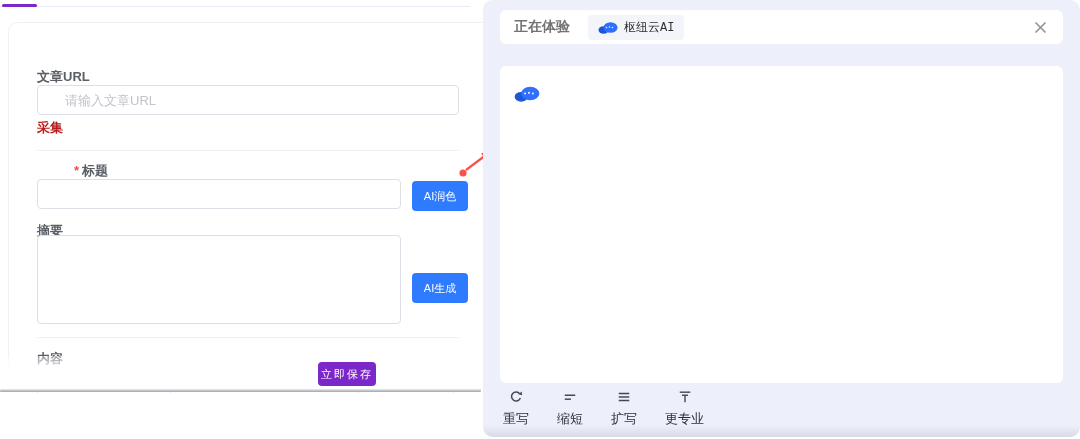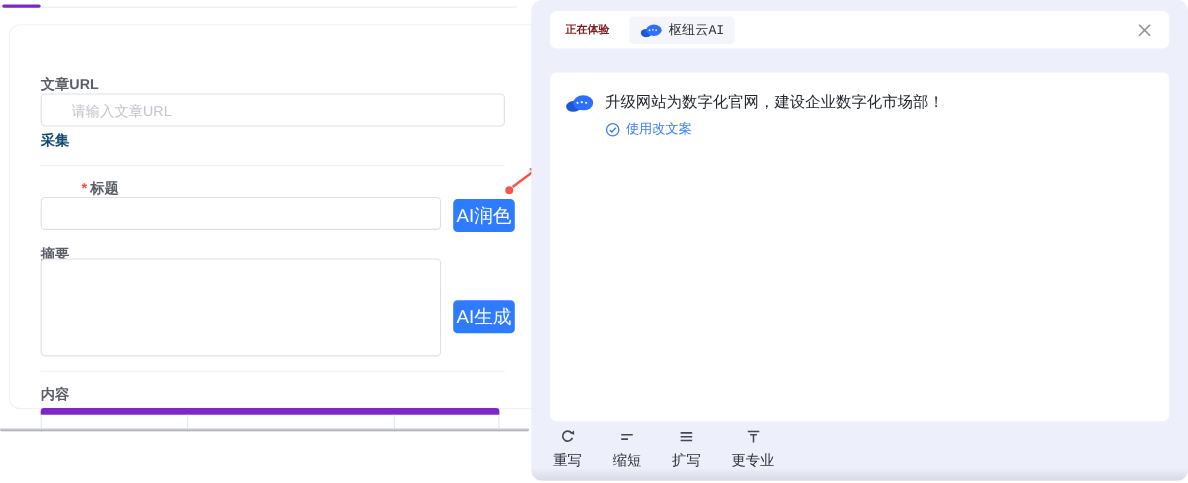--- a/index.html
+++ b/index.html
@@ -12,29 +12,29 @@
   .tab-underline { position:absolute; left:0; top:6px; width:470px; height:1px; background:#e9eaf4; }
   .tab-ind { position:absolute; left:2px; top:4px; width:35px; height:3px; background:#7c27c9; border-radius:2px; }
   .card { position:absolute; left:8px; top:22px; width:510px; height:350px; background:#fff;
           border:1px solid #f0f1f6; border-radius:10px; }
   .f-label { position:absolute; font-size:13px; color:#5a5e66; font-weight:700; }
   .lab-url { left:28px; top:45px; }
   .inp { position:absolute; height:30px; border:1px solid #dcdfe6; border-radius:4px; background:#fff;
          font-size:13px; color:#303133; padding:0 10px; outline:none; font-family:inherit; }
   .inp::placeholder { color:#c0c4cc; }
   .inp-url { left:28px; top:62px; width:422px;padding-left:27px; }
-  .collect { position:absolute; left:28px; top:96px; font-size:13px; font-weight:700; color:#0c4a6e; cursor:pointer; text-decoration:none; }
+  .collect { position:absolute; left:28px; top:96px; font-size:13px; font-weight:700; color:#b91c1c; cursor:pointer; text-decoration:none; }
   .divider { position:absolute; height:1px; background:#eef0f4; }
   .d1 { left:28px; top:127px; width:422px; }
   .d2 { left:28px; top:314px; width:422px; }
   .lab-title { left:28px; top:139px;margin-left:37px; }
   .req { color:#f04c43; margin-right:3px; }
   .inp-title { left:28px; top:156px; width:364px; }
   .ai-btn { position:absolute; width:56px; height:30px; background:#2e7bff; border:none; border-radius:4px;
-            color:#fff; font-size:17px; cursor:pointer; font-family:inherit; }
+            color:#fff; font-size:11px; cursor:pointer; font-family:inherit; }
   .btn-polish { left:403px; top:158px; }
   .btn-generate { left:403px; top:214px;margin-top:36px; }
   .lab-summary { left:28px; top:199px; }
   .ta { position:absolute; left:28px; top:212px; width:364px; height:89px; border:1px solid #dcdfe6;
         border-radius:4px; resize:none; outline:none; font-family:inherit; font-size:13px; padding:6px 10px; }
   .lab-content { left:28px; top:327px; }
   .editor-bar { position:absolute; left:28px; top:348px; width:417px; height:6px; background:#7c27c9; border-radius:3px 3px 0 0; }
   .editor-top { position:absolute; left:28px; top:354px; width:417px; height:16px;
                 border-left:1px solid #e2e5ec; border-right:1px solid #e2e5ec; }
   .editor-top .sep { position:absolute; top:0; width:1px; height:16px; background:#e2e5ec; }
@@ -47,21 +47,21 @@
                  background:linear-gradient(#eceef2,#9fa2ab); border-radius:1px; }
 
   
   .arrow { position:absolute; left:455px; top:143px; width:46px; height:42px; }
 
   
   .panel { position:absolute; left:483px; top:0; width:597px; height:437px; background:#edeffa;
            border-radius:10px; overflow:hidden; }
   .p-header { position:absolute; left:17px; top:10px; width:563px; height:34px; background:#fff;
               border-radius:6px; display:flex; align-items:center; padding:0 14px; }
-  .ph-status { font-size:10px; font-weight:700; color:#7f1d1d; }
+  .ph-status { font-size:14px; font-weight:700; color:#737373; }
   .brand-badge { margin-left:18px; display:inline-flex; align-items:center; gap:6px; background:#f3f5fa;
                  border-radius:4px; padding:4px 10px; font-size:12px; color:#303133;font-family:Liberation Mono, monospace; }
   .spacer { flex:1; }
   .close { width:18px; height:18px; display:flex; align-items:center; justify-content:center; cursor:pointer; }
   .p-body { position:absolute; left:17px; top:66px; width:563px; height:317px; background:#fff;
             border-radius:6px; padding:16px 14px; }
   .msg { display:flex; gap:10px; align-items:flex-start; }
   .cloud-md { width:26px; height:17px; margin-top:3px; flex:0 0 auto; }
   .cloud-sm { width:20px; height:13px; flex:0 0 auto; }
   .msg-text { font-size:14px; color:#23272e; line-height:1.5; }
@@ -100,20 +100,23 @@
 
       <div class="divider d2"></div>
       <div class="f-label lab-content">内容</div>
       <div class="editor-bar"></div>
       <div class="editor-top">
         <div class="sep s1"></div>
         <div class="sep s2"></div>
       </div>
     </div>
 
+    <div class="footer">
+      <button class="save">立即保存</button>
+    </div>
     <div class="bottom-line"></div>
   </div>
 
   <svg class="arrow" viewBox="0 0 46 42">
     <circle cx="8" cy="30" r="3.6" fill="#f5554a"></circle>
     <line x1="11" y1="27" x2="31" y2="12" stroke="#f5554a" stroke-width="2.2"></line>
     <polygon points="36,7 26,10.5 31.5,17" fill="#f5554a"></polygon>
   </svg>
 
   <div class="panel">
@@ -140,30 +143,20 @@
 
     <div class="p-body">
       <div class="msg">
         <svg class="cloud-md" viewBox="0 0 40 26">
           <ellipse cx="11" cy="18" rx="10" ry="7.5" fill="#1e56d6"></ellipse>
           <ellipse cx="25" cy="13" rx="14" ry="10.5" fill="#2e6fff"></ellipse>
           <circle cx="17" cy="13" r="1.6" fill="#fff" opacity="0.9"></circle>
           <circle cx="23" cy="12" r="1.6" fill="#fff" opacity="0.9"></circle>
           <circle cx="29" cy="13" r="1.6" fill="#fff" opacity="0.9"></circle>
         </svg>
-        <div class="msg-col">
-          <div class="msg-text">升级网站为数字化官网，建设企业数字化市场部！</div>
-          <div class="use-row">
-            <svg width="14" height="14" viewBox="0 0 14 14">
-              <circle cx="7" cy="7" r="5.6" fill="none" stroke="#3a7bfd" stroke-width="1.2"></circle>
-              <path d="M4.4 7.1 L6.2 8.9 L9.8 5.2" fill="none" stroke="#3a7bfd" stroke-width="1.3"></path>
-            </svg>
-            <span>使用改文案</span>
-          </div>
-        </div>
       </div>
     </div>
 
     <div class="p-toolbar">
       <button class="tool">
         <svg width="14" height="14" viewBox="0 0 16 16">
           <path d="M13 9.2 A5.2 5.2 0 1 1 12.2 4.2" fill="none" stroke="#45494f" stroke-width="1.7"></path>
           <polygon points="14.6,1.6 14.9,6 10.8,4.8" fill="#45494f"></polygon>
         </svg>
         <span>重写</span>

